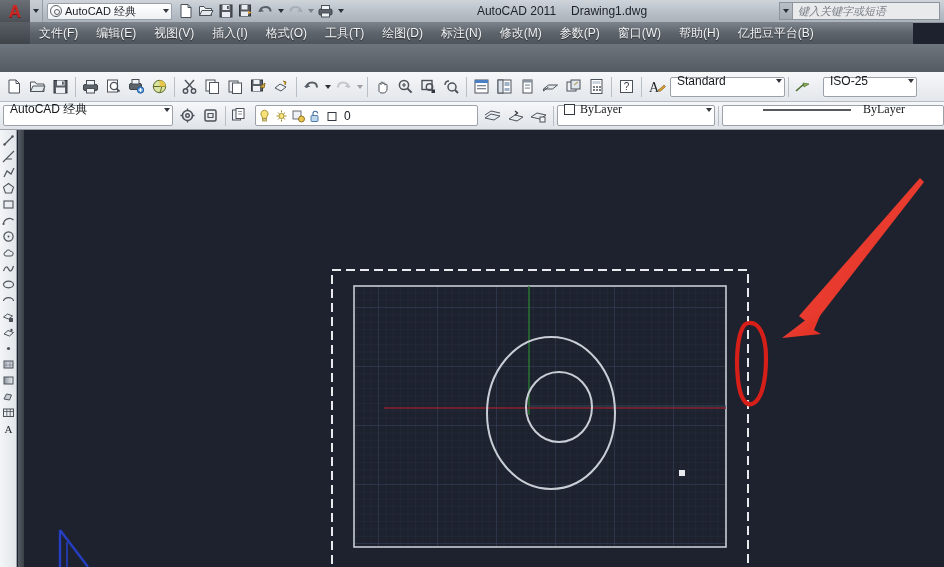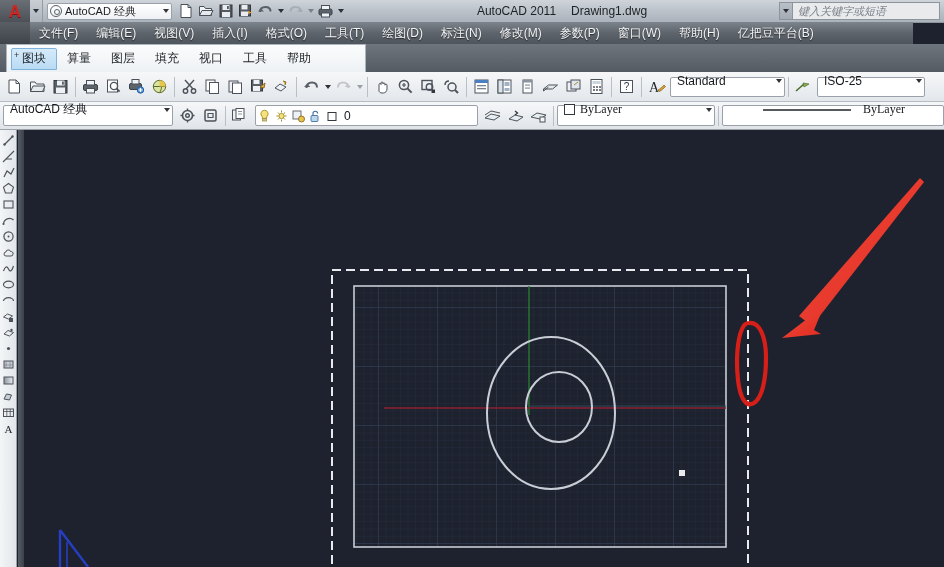--- a/index.html
+++ b/index.html
@@ -270,29 +270,20 @@
     <div class="mi">绘图(D)</div>
     <div class="mi">标注(N)</div>
     <div class="mi">修改(M)</div>
     <div class="mi">参数(P)</div>
     <div class="mi">窗口(W)</div>
     <div class="mi">帮助(H)</div>
     <div class="mi">亿把豆平台(B)</div>
   </div>
 
   <div class="tabrow"></div>
-  <div class="tabstrip">
-    <div class="tab active">图块</div>
-    <div class="tab">算量</div>
-    <div class="tab">图层</div>
-    <div class="tab">填充</div>
-    <div class="tab">视口</div>
-    <div class="tab">工具</div>
-    <div class="tab">帮助</div>
-  </div>
 
   <div class="toolrow1">
     <div class="tbtn">
       <svg width="17" height="17" viewBox="0 0 17 17">
           <path d="M3 2h7l3.5 3.5V15H3z" fill="#fff" stroke="#4d535b"></path>
           <path d="M10 2v3.5h3.5" fill="none" stroke="#4d535b"></path>
         </svg>
     </div>
     <div class="tbtn">
       <svg width="17" height="17" viewBox="0 0 17 17">
@@ -486,21 +477,21 @@
       <span>Standard</span>
       <span class="dd"></span>
     </div>
     <div class="tsep"></div>
     <div class="tbtn">
       <svg width="20" height="18" viewBox="0 0 20 18">
           <path d="M2 13l8-7" stroke="#4a6f2e" stroke-width="1.6"></path>
           <path d="M9 5l6 1-5 3z" fill="#8fae54" stroke="#4a6f2e" stroke-width=".7"></path>
         </svg>
     </div>
-    <div class="combo" style="width:108px;margin-left:2px;text-align:right;">
+    <div class="combo" style="width:94px;margin-left:8px;text-align:right;">
       <span>ISO-25</span>
       <span class="dd"></span>
     </div>
   </div>
 
   <div class="toolrow2">
     <div class="combo" style="width:170px;height:21px;">
       <span>AutoCAD 经典</span>
       <span class="dd"></span>
     </div>

